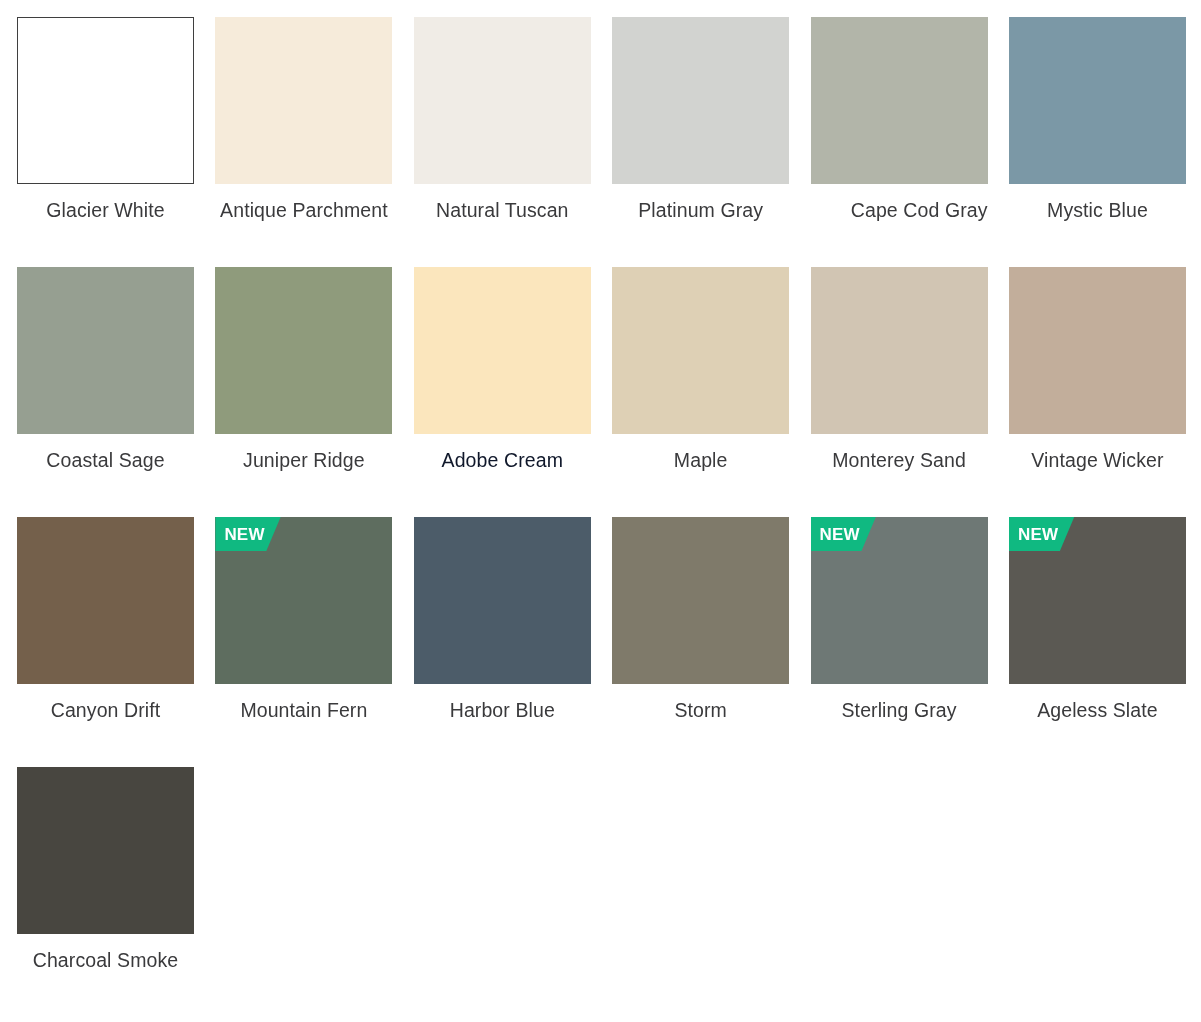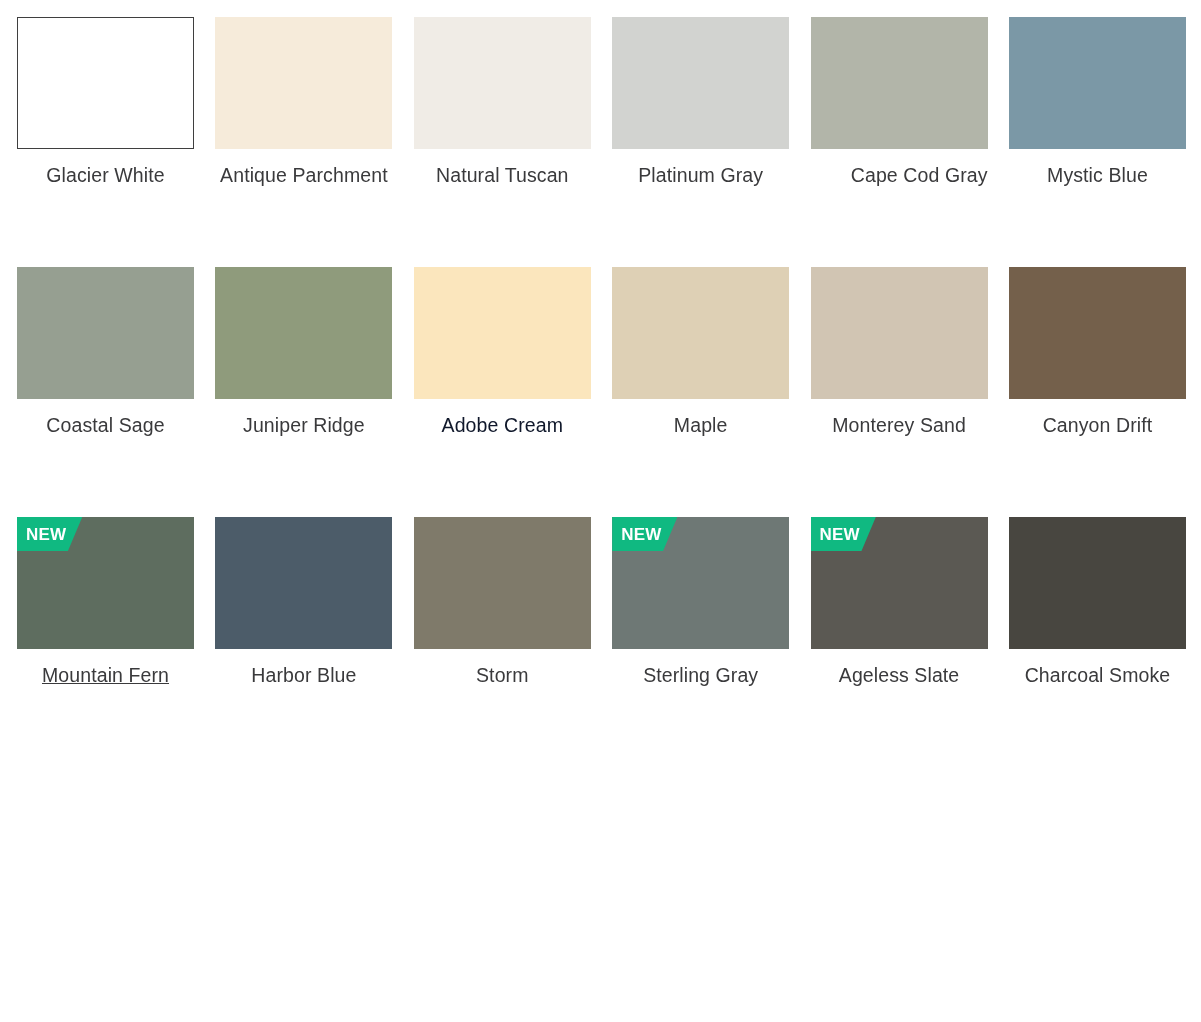--- a/index.html
+++ b/index.html
@@ -30,21 +30,21 @@
   .swatch-cell {
     width: 177px;
     display: flex;
     flex-direction: column;
     align-items: center;
   }
 
   .swatch-chip-wrap {
     position: relative;
     width: 177px;
-    height: 132px;
+    height: 167px;
     flex: 0 0 auto;
   }
 
   .swatch-chip {
     width: 100%;
     height: 100%;
     box-sizing: border-box;
     display: block;
   }
 
@@ -151,30 +151,36 @@
       <div class="swatch-label" style="color: rgb(58, 58, 60);">Maple</div>
     </div>
     <div class="swatch-cell">
       <div class="swatch-chip-wrap">
         <div class="swatch-chip" style="background: rgb(209, 197, 179);"></div>
       </div>
       <div class="swatch-label" style="color: rgb(58, 58, 60);">Monterey Sand</div>
     </div>
     <div class="swatch-cell">
       <div class="swatch-chip-wrap">
+        <div class="swatch-chip" style="background: rgb(194, 174, 155);"></div>
+      </div>
+      <div class="swatch-label" style="color: rgb(58, 58, 60);">Vintage Wicker</div>
+    </div>
+    <div class="swatch-cell">
+      <div class="swatch-chip-wrap">
         <div class="swatch-chip" style="background: rgb(116, 96, 75);"></div>
       </div>
       <div class="swatch-label" style="color: rgb(58, 58, 60);">Canyon Drift</div>
     </div>
     <div class="swatch-cell">
       <div class="swatch-chip-wrap">
         <div class="swatch-chip" style="background: rgb(94, 109, 95);"></div>
         <div class="new-badge" style="background: rgb(16, 185, 129); color: rgb(255, 255, 255);">NEW</div>
       </div>
-      <div class="swatch-label" style="color: rgb(58, 58, 60); text-decoration: underline;">Mountain Fern</div>
+      <div class="swatch-label" style="color: rgb(58, 58, 60);">Mountain Fern</div>
     </div>
     <div class="swatch-cell">
       <div class="swatch-chip-wrap">
         <div class="swatch-chip" style="background: rgb(76, 92, 105);"></div>
       </div>
       <div class="swatch-label" style="color: rgb(58, 58, 60);">Harbor Blue</div>
     </div>
     <div class="swatch-cell">
       <div class="swatch-chip-wrap">
         <div class="swatch-chip" style="background: rgb(127, 122, 106);"></div>

